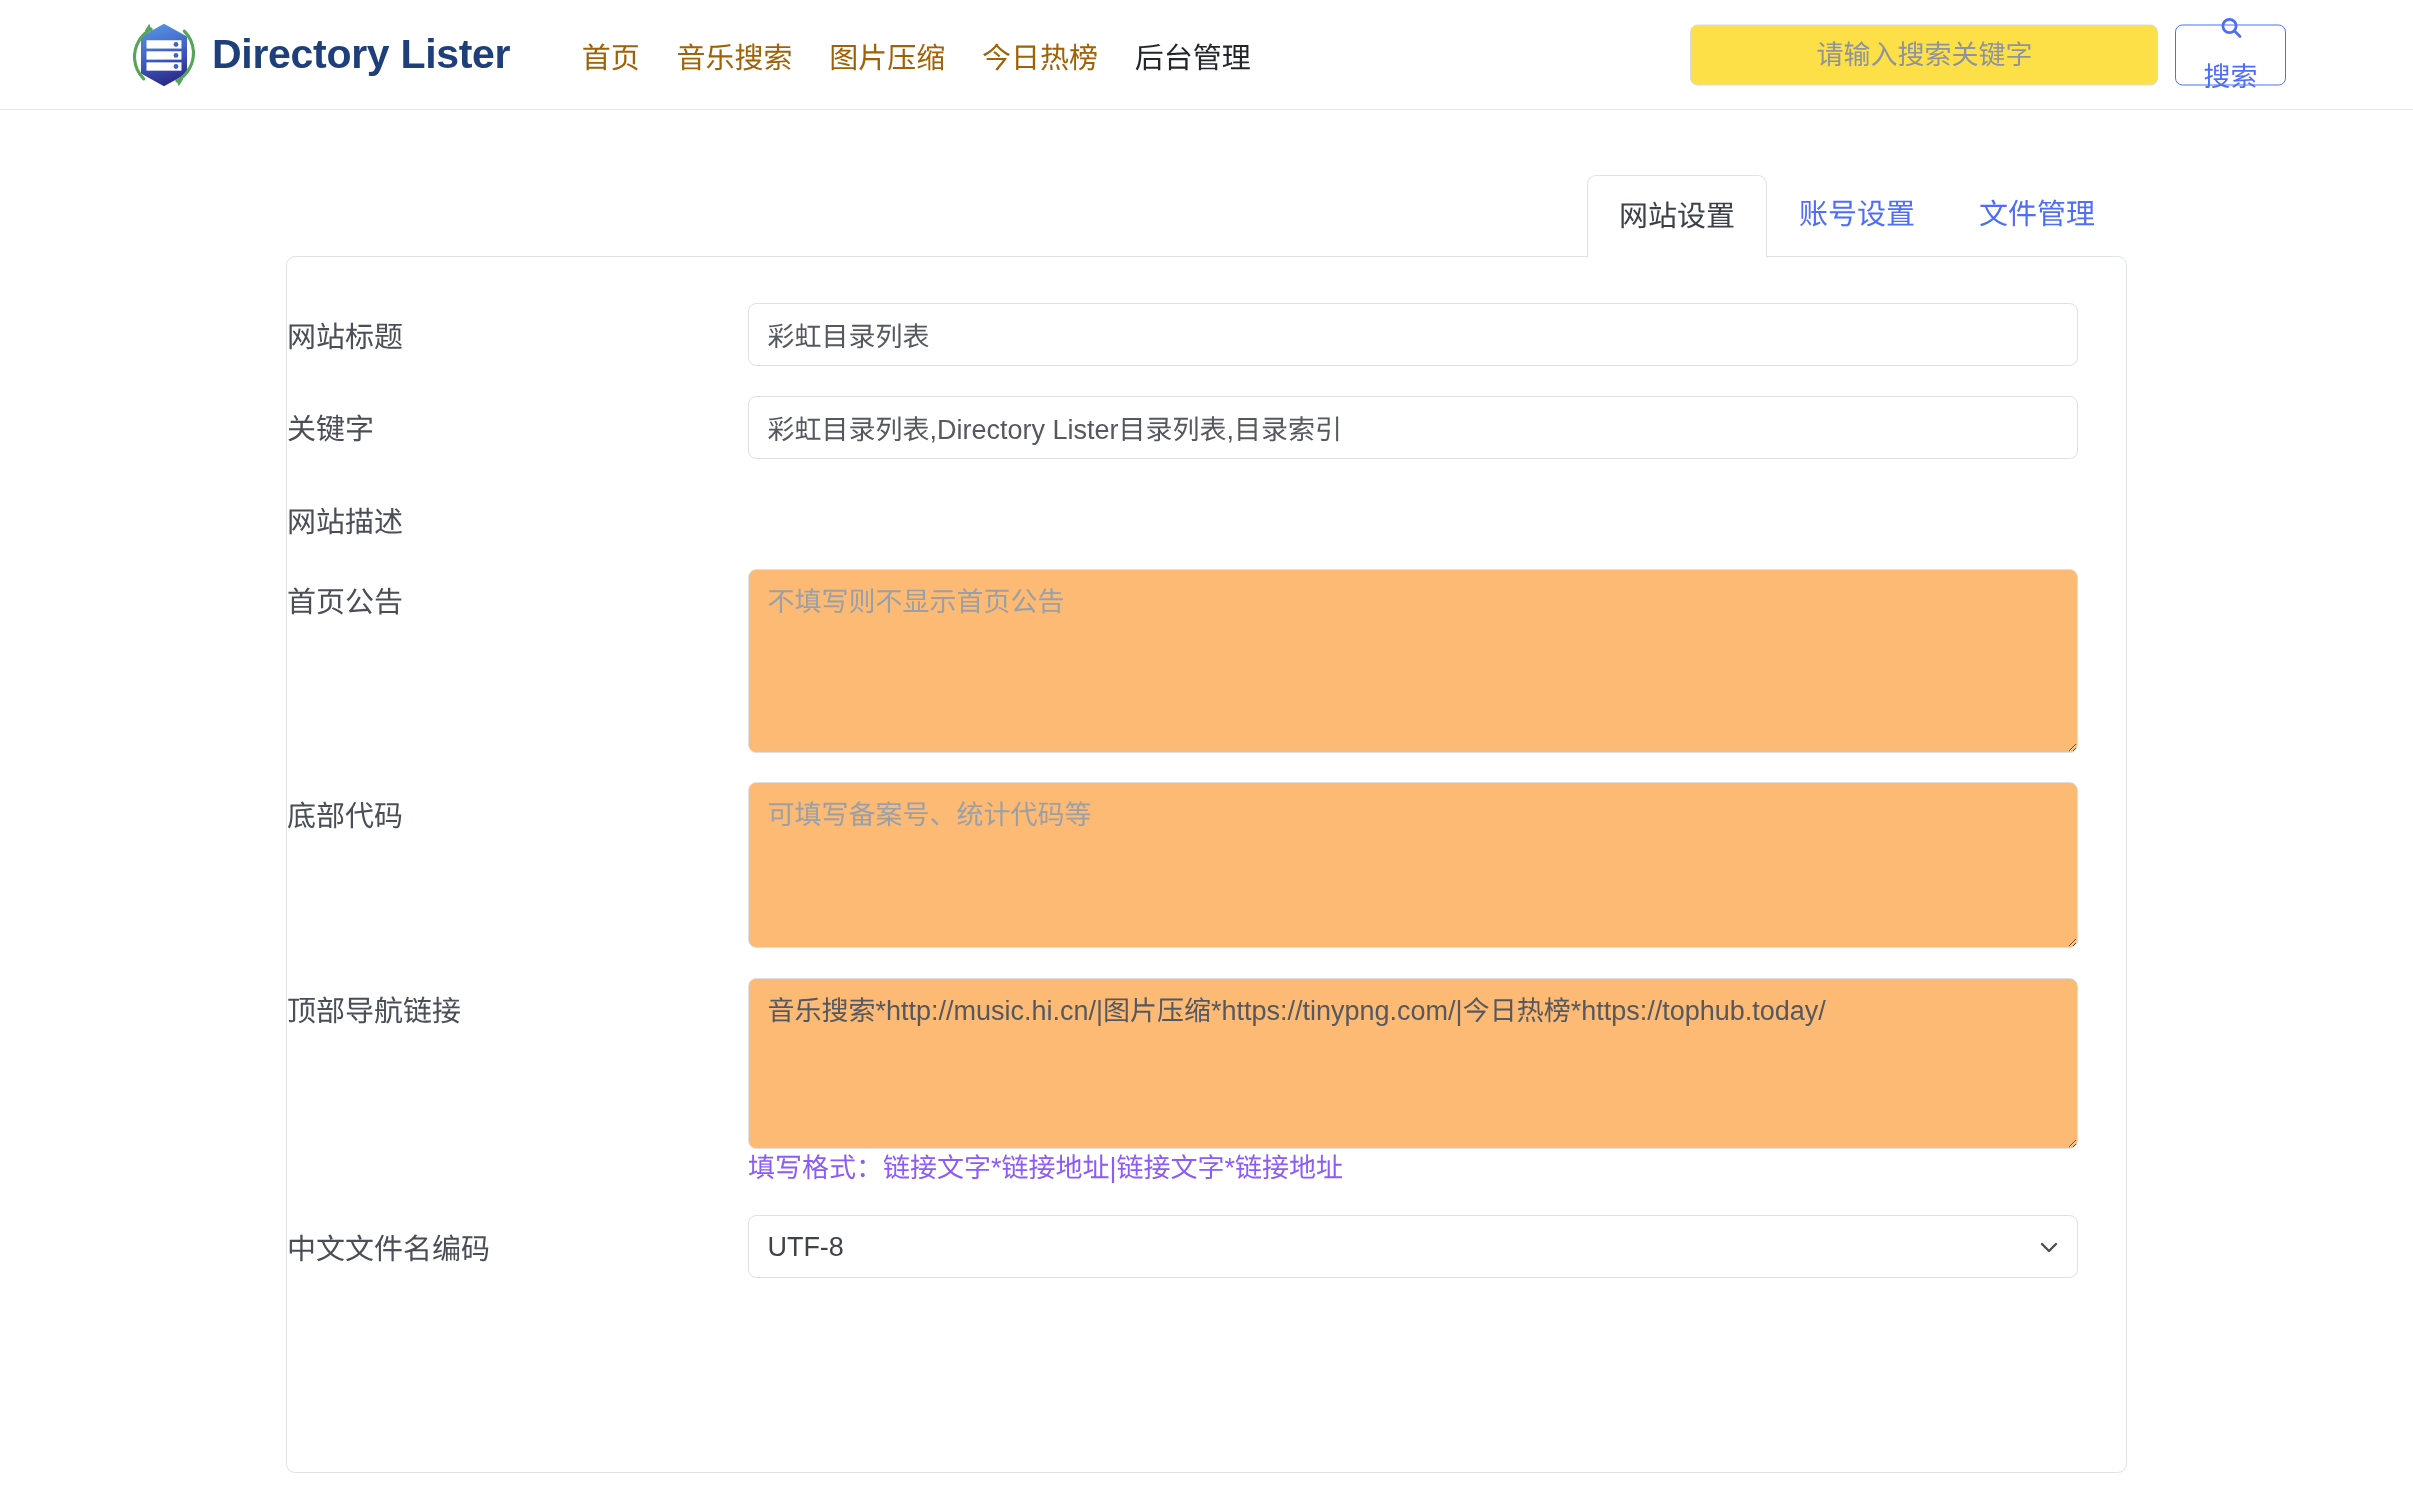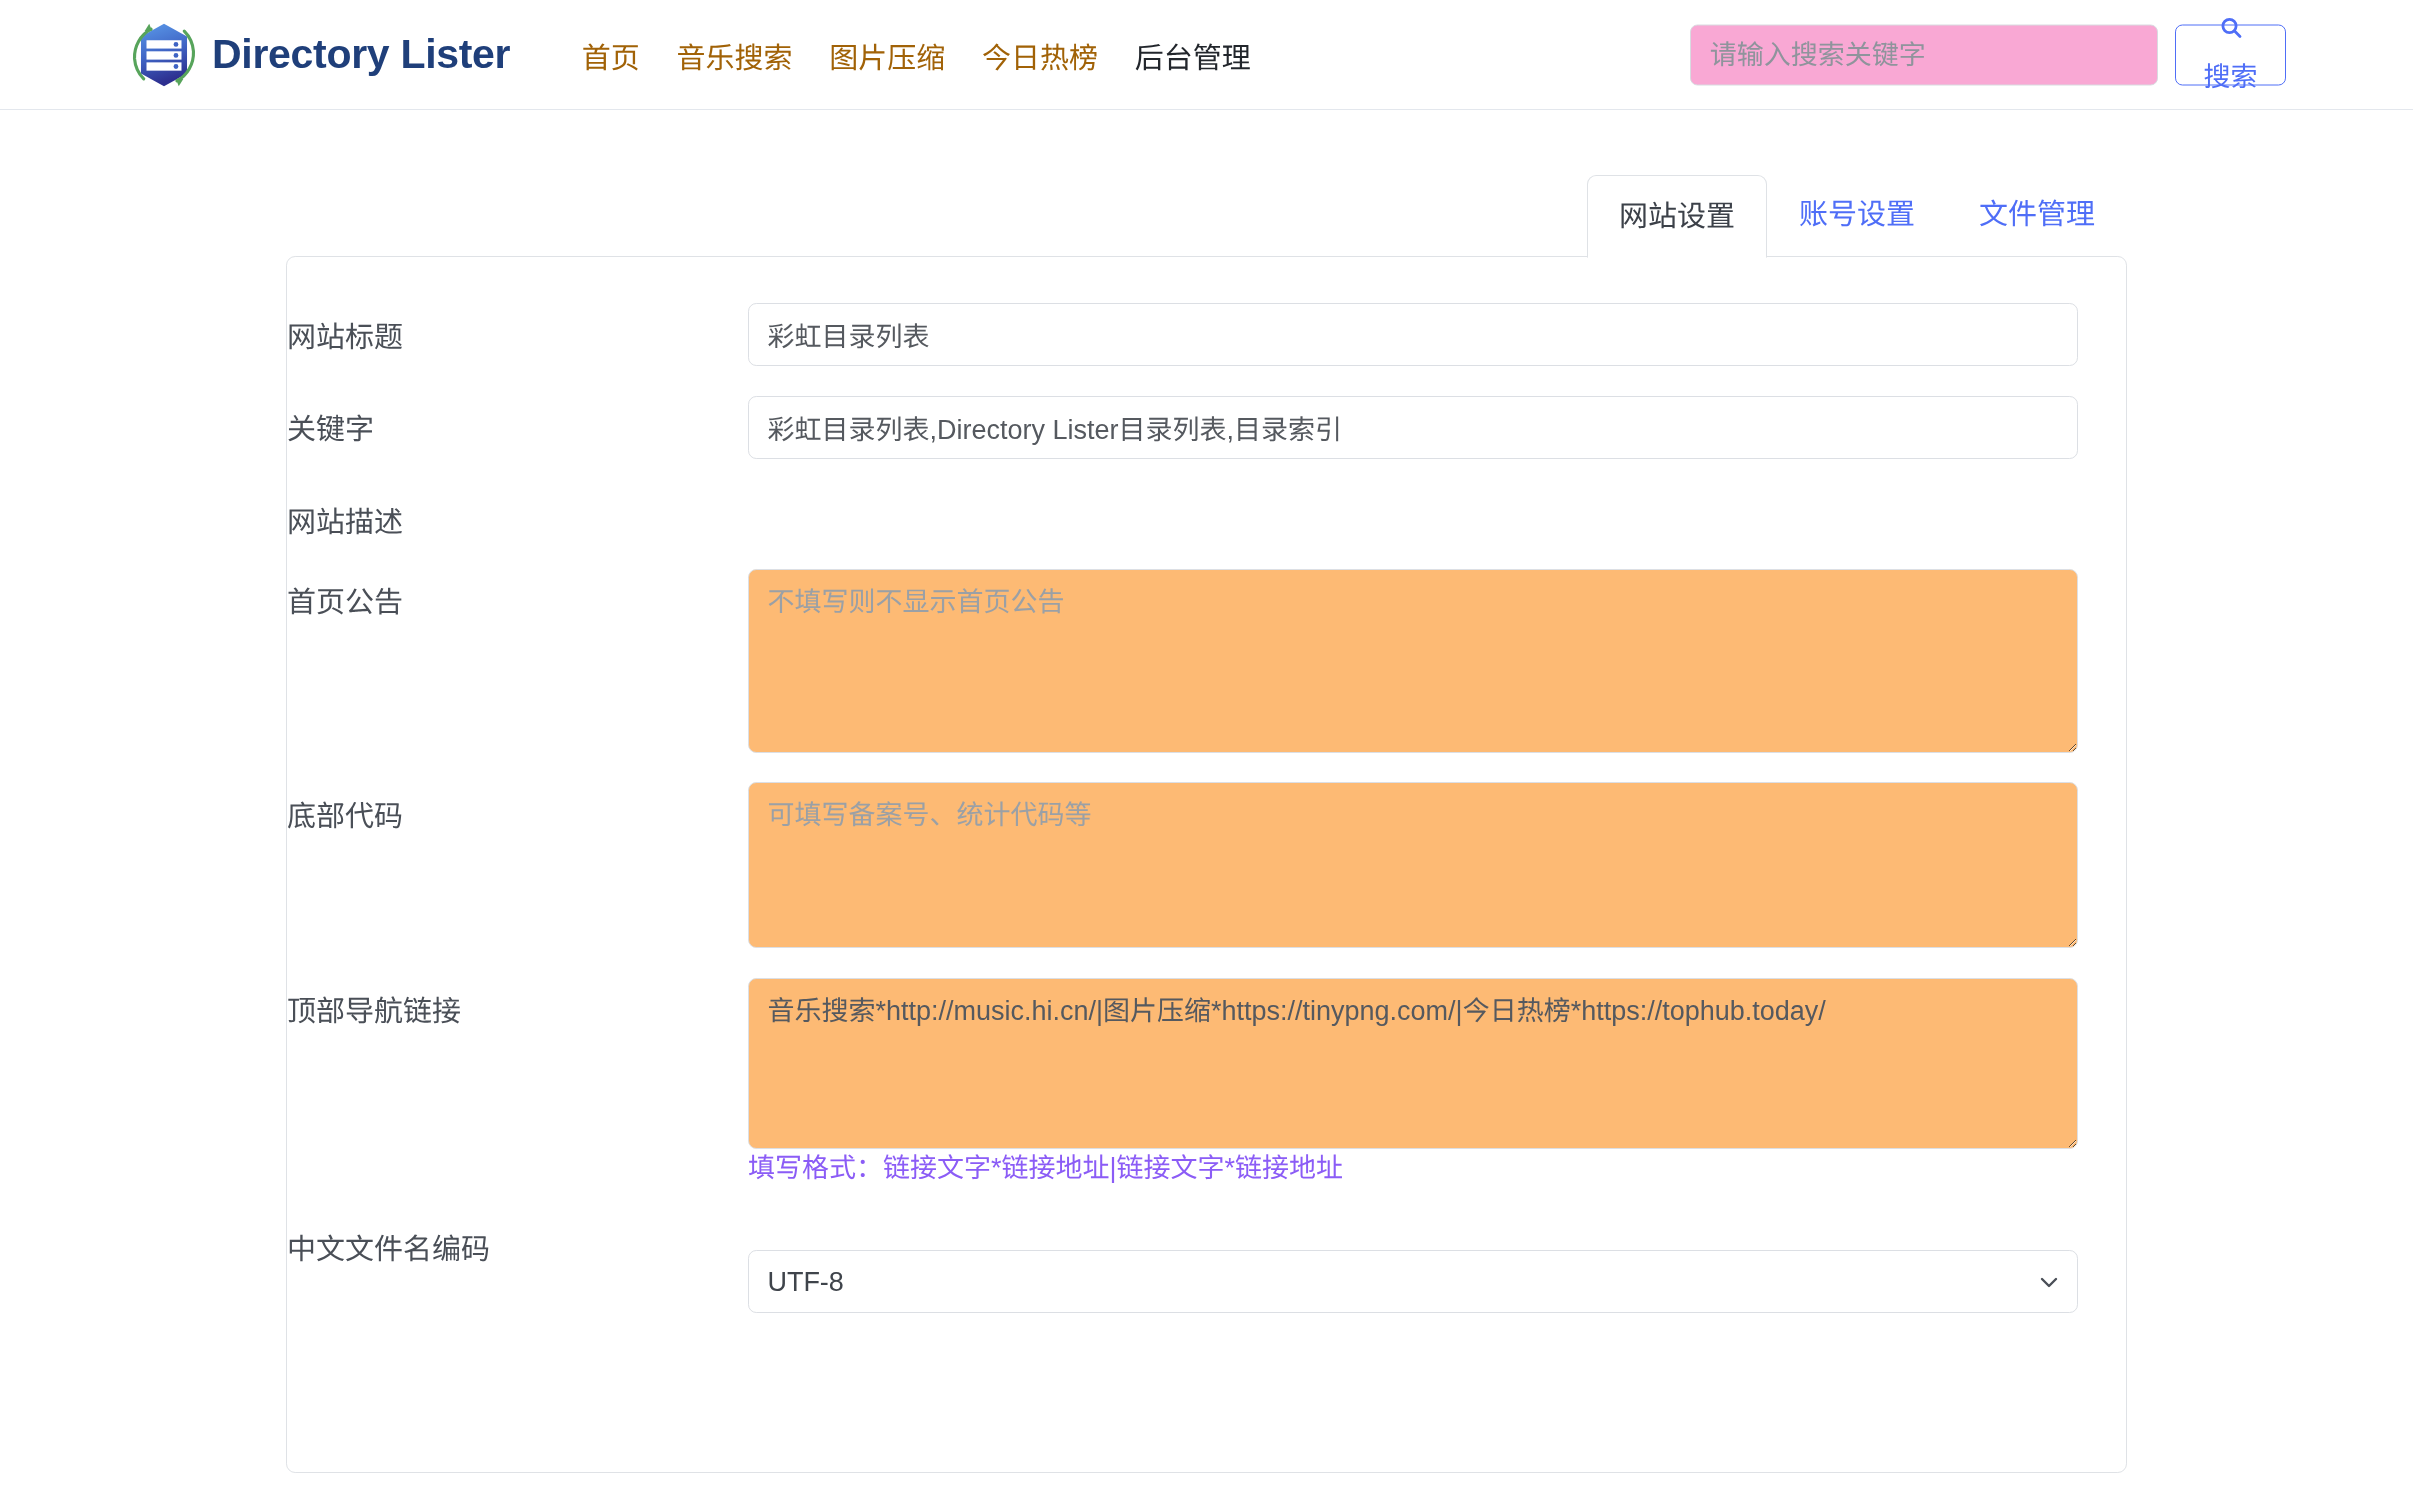--- a/index.html
+++ b/index.html
@@ -63,22 +63,23 @@
   }
   .search-input {
     width: 468px;
     height: 61px;
     border: 1.8px solid #d8dbe0;
     border-radius: 7.4px;
     padding: 0 18.4px;
     font-size: 27px;
     color: #3a3f47;
     font-family: inherit;
-    background: #f9a8d4;
+    background: #fde047;
     outline: none;
+    text-align: center;
   }
   .search-input::placeholder { color: #8f949c; }
   .search-btn {
     height: 61px;
     min-width: 111px;
     border: 1.8px solid #4f6ef7;
     border-radius: 7.4px;
     background: #fff;
     color: #4f6ef7;
     font-size: 27px;
@@ -203,21 +204,20 @@
     border-radius: 8.3px;
     padding: 0 52px 0 18.4px;
     font-size: 27px;
     color: #3f444b;
     font-family: inherit;
     background: #fff;
     outline: none;
     appearance: none;
     -webkit-appearance: none;
     cursor: pointer;
-    margin-top: 35px;
   }
   .chevron {
     position: absolute;
     right: 16.6px;
     top: 50%;
     transform: translateY(-50%);
     width: 24px;
     height: 24px;
     pointer-events: none;
   }

